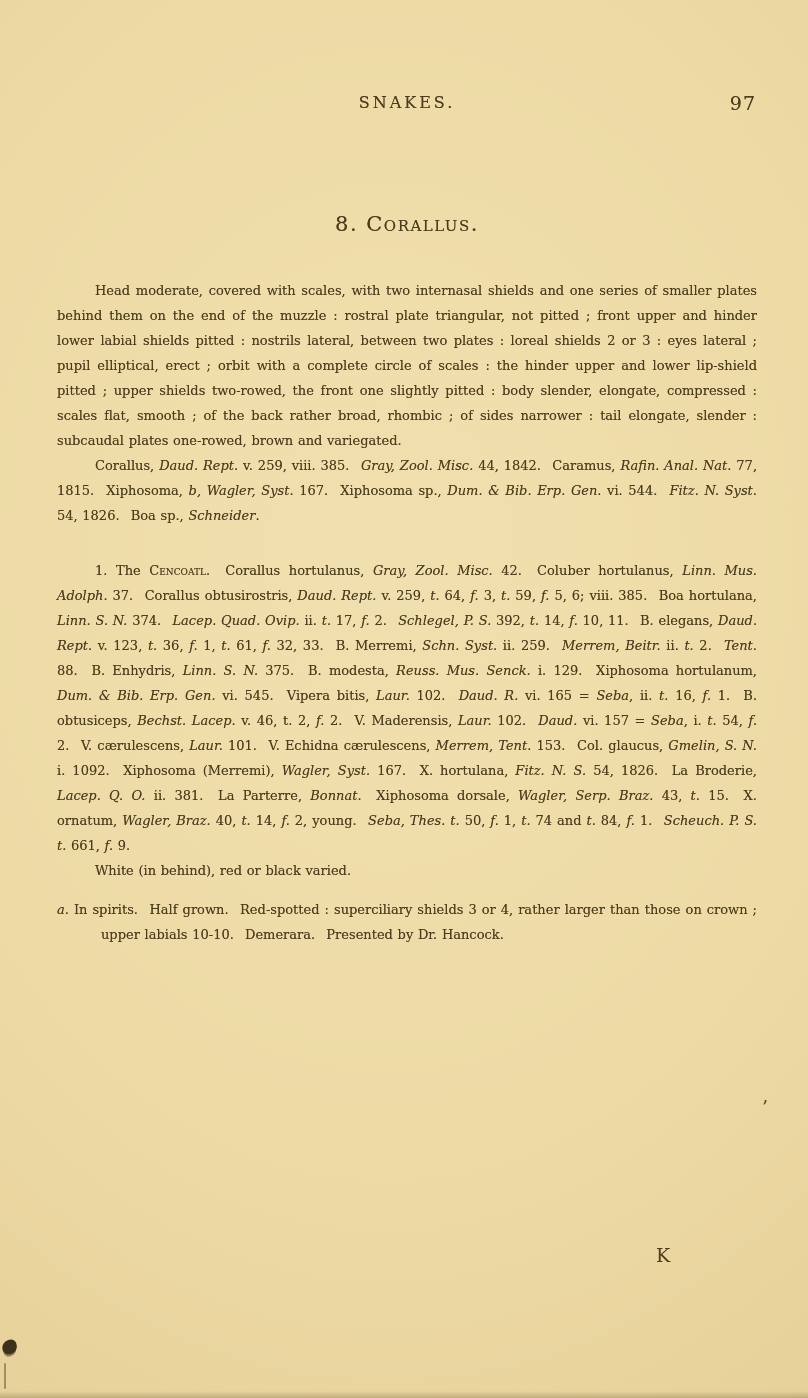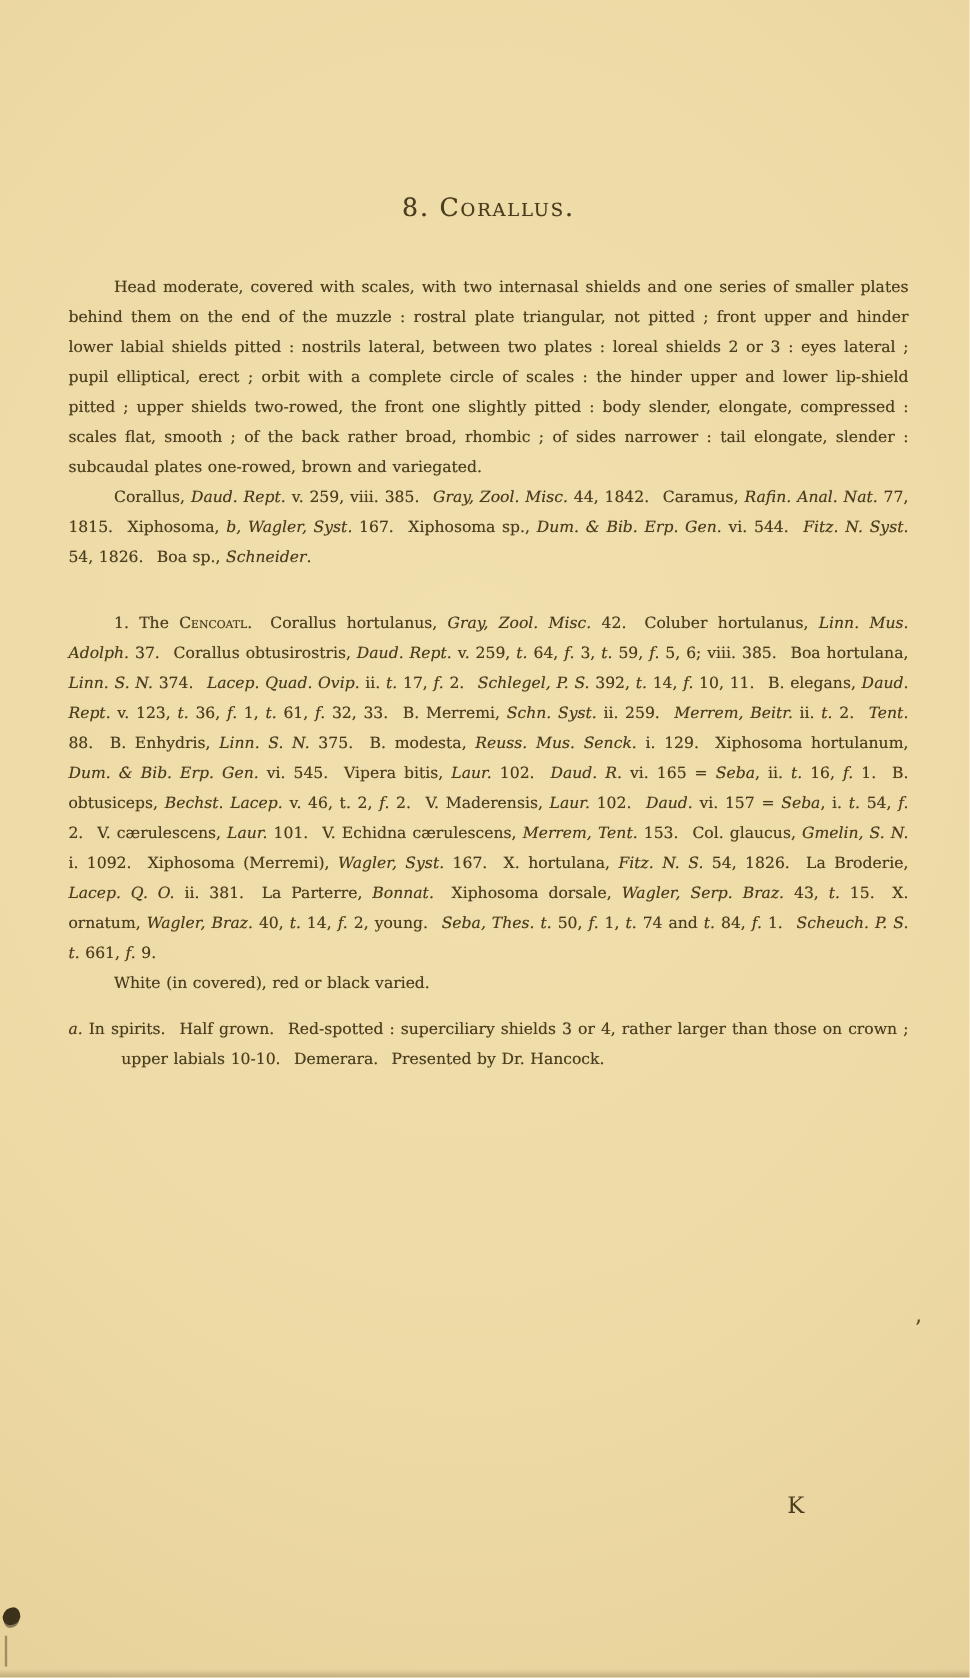--- a/index.html
+++ b/index.html
@@ -45,21 +45,21 @@
     font-size: 16px;
   }
   .page-number {
     position: absolute;
     right: 1px;
     top: -1px;
     font-size: 19px;
     letter-spacing: 1px;
   }
   .section-heading {
-    margin-top: 68px;
+    margin-top: 97px;
     text-align: center;
     font-size: 21px;
     letter-spacing: 1.5px;
     height: 28px;
   }
   .sc { font-variant: small-caps; }
   .it { font-style: italic; }
   .body-text {
     margin-top: 38px;
     font-size: 13px;
@@ -111,28 +111,32 @@
     top: 1096px;
     font-size: 19px;
     color: #5a4a24;
   }
 </style>
 </head>
 <body>
 
 <div class="page">
 
+  <div class="running-header">
+    <span class="running-title">SNAKES.</span>
+    <span class="page-number">97</span>
+  </div>
 
   <div class="section-heading"><span>8. C</span><span class="sc">orallus.</span></div>
 
   <div class="body-text">
       <p class="para-description">Head moderate, covered with scales, with two internasal shields and one series of smaller plates behind them on the end of the muzzle&nbsp;: rostral plate triangular, not pitted&nbsp;; front upper and hinder lower labial shields pitted&nbsp;: nostrils lateral, between two plates&nbsp;: loreal shields 2 or 3&nbsp;: eyes lateral&nbsp;; pupil elliptical, erect&nbsp;; orbit with a complete circle of scales&nbsp;: the hinder upper and lower lip-shield pitted&nbsp;; upper shields two-rowed, the front one slightly pitted&nbsp;: body slender, elongate, compressed&nbsp;: scales flat, smooth&nbsp;; of the back rather broad, rhombic&nbsp;; of sides narrower&nbsp;: tail elongate, slender&nbsp;: subcaudal plates one-rowed, brown and variegated.</p>
       <p class="para-synonymy">Corallus, <span class="it">Daud. Rept.</span> v. 259, viii. 385.  <span class="it">Gray, Zool. Misc.</span> 44, 1842.  Caramus, <span class="it">Rafin. Anal. Nat.</span> 77, 1815.  Xiphosoma, <span class="it">b, Wagler, Syst.</span> 167.  Xiphosoma sp., <span class="it">Dum. &amp; Bib. Erp. Gen.</span> vi. 544.  <span class="it">Fitz. N. Syst.</span> 54, 1826.  Boa sp., <span class="it">Schneider</span>.</p>
       <p class="para-species">1. The <span class="sc">Cencoatl</span>.  Corallus hortulanus, <span class="it">Gray, Zool. Misc.</span> 42.  Coluber hortulanus, <span class="it">Linn. Mus. Adolph.</span> 37.  Corallus obtusirostris, <span class="it">Daud. Rept.</span> v. 259, <span class="it">t.</span> 64, <span class="it">f.</span> 3, <span class="it">t.</span> 59, <span class="it">f.</span> 5, 6; viii. 385.  Boa hortulana, <span class="it">Linn. S. N.</span> 374.  <span class="it">Lacep. Quad. Ovip.</span> ii. <span class="it">t.</span> 17, <span class="it">f.</span> 2.  <span class="it">Schlegel, P. S.</span> 392, <span class="it">t.</span> 14, <span class="it">f.</span> 10, 11.  B. elegans, <span class="it">Daud. Rept.</span> v. 123, <span class="it">t.</span> 36, <span class="it">f.</span> 1, <span class="it">t.</span> 61, <span class="it">f.</span> 32, 33.  B. Merremi, <span class="it">Schn. Syst.</span> ii. 259.  <span class="it">Merrem, Beitr.</span> ii. <span class="it">t.</span> 2.  <span class="it">Tent.</span> 88.  B. Enhydris, <span class="it">Linn. S. N.</span> 375.  B. modesta, <span class="it">Reuss. Mus. Senck.</span> i. 129.  Xiphosoma hortulanum, <span class="it">Dum. &amp; Bib. Erp. Gen.</span> vi. 545.  Vipera bitis, <span class="it">Laur.</span> 102.  <span class="it">Daud. R.</span> vi. 165 = <span class="it">Seba</span>, ii. <span class="it">t.</span> 16, <span class="it">f.</span> 1.  B. obtusiceps, <span class="it">Bechst. Lacep.</span> v. 46, t. 2, <span class="it">f.</span> 2.  V. Maderensis, <span class="it">Laur.</span> 102.  <span class="it">Daud.</span> vi. 157 = <span class="it">Seba</span>, i. <span class="it">t.</span> 54, <span class="it">f.</span> 2.  V. cærulescens, <span class="it">Laur.</span> 101.  V. Echidna cærulescens, <span class="it">Merrem, Tent.</span> 153.  Col. glaucus, <span class="it">Gmelin, S. N.</span> i. 1092.  Xiphosoma (Merremi), <span class="it">Wagler, Syst.</span> 167.  X. hortulana, <span class="it">Fitz. N. S.</span> 54, 1826.  La Broderie, <span class="it">Lacep. Q. O.</span> ii. 381.  La Parterre, <span class="it">Bonnat.</span>  Xiphosoma dorsale, <span class="it">Wagler, Serp. Braz.</span> 43, <span class="it">t.</span> 15.  X. ornatum, <span class="it">Wagler, Braz.</span> 40, <span class="it">t.</span> 14, <span class="it">f.</span> 2, young.  <span class="it">Seba, Thes. t.</span> 50, <span class="it">f.</span> 1, <span class="it">t.</span> 74 and <span class="it">t.</span> 84, <span class="it">f.</span> 1.  <span class="it">Scheuch. P. S. t.</span> 661, <span class="it">f.</span> 9.</p>
-      <p class="para-color">White (in covered), red or black varied.</p>
+      <p class="para-color">White (in behind), red or black varied.</p>
       <p class="para-a"><span class="it">a.</span> In spirits.  Half grown.  Red-spotted&nbsp;: superciliary shields 3 or 4, rather larger than those on crown&nbsp;; upper labials 10-10.  Demerara.  Presented by Dr. Hancock.</p>
     </div>
 
 </div>
 
 <span class="signature">K</span>
 
 <span class="stray-mark">’</span>
 
 <div class="ink-blot"></div>

